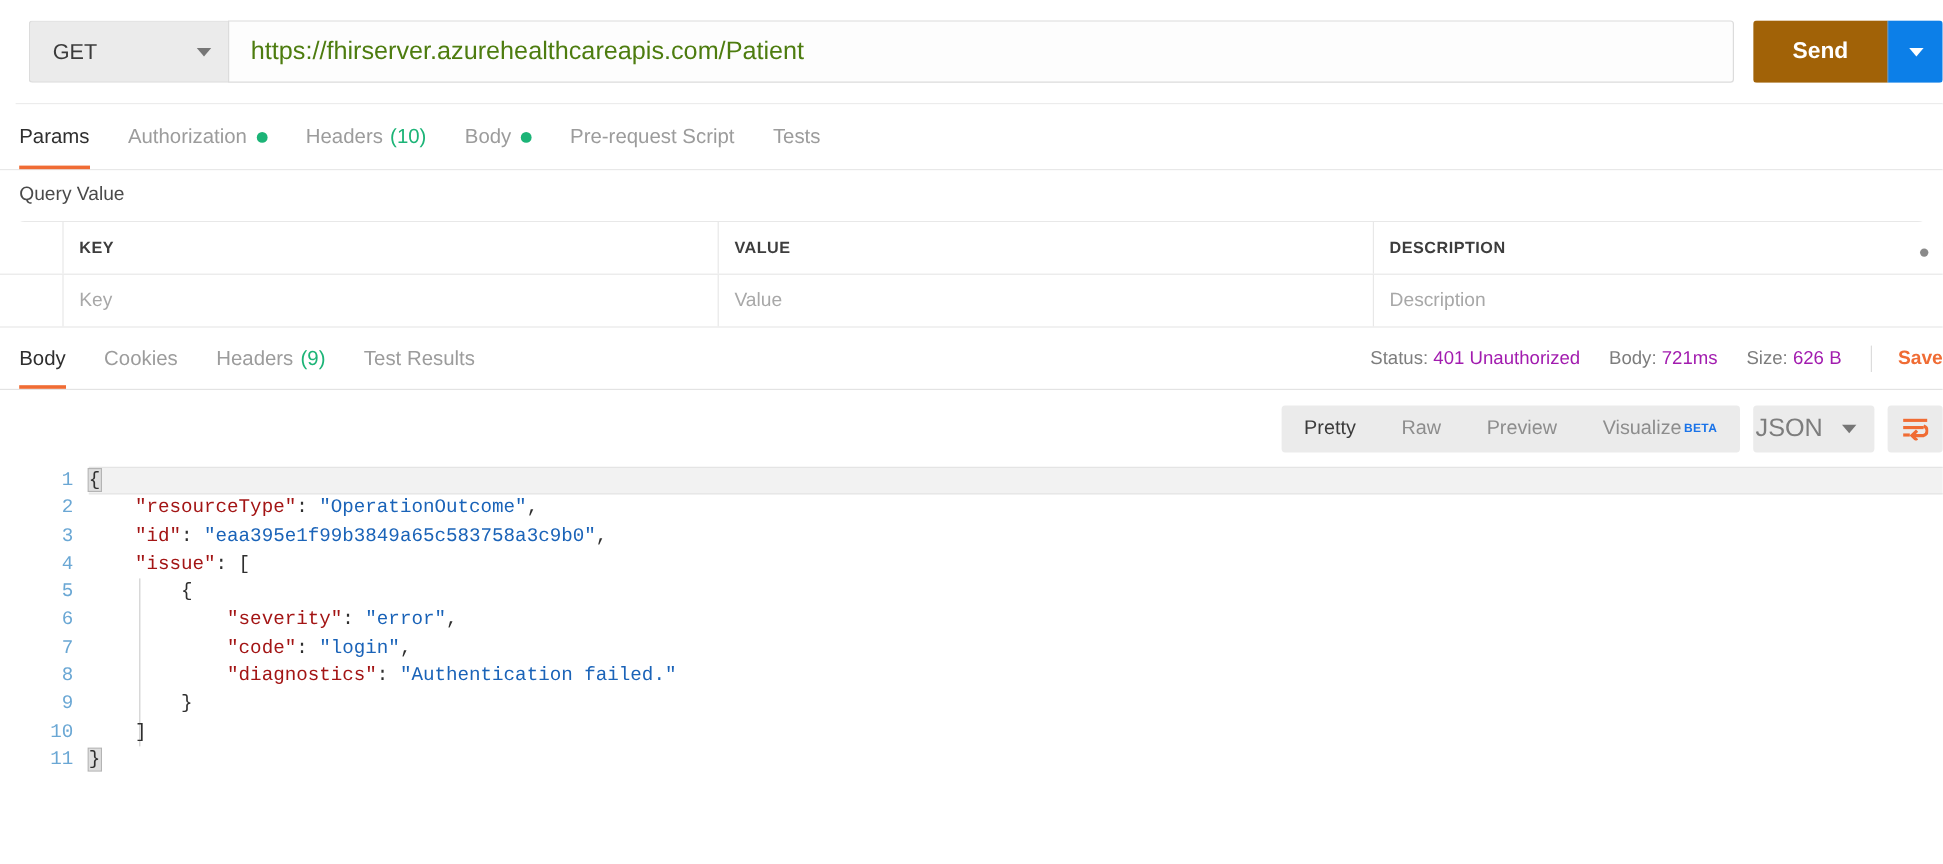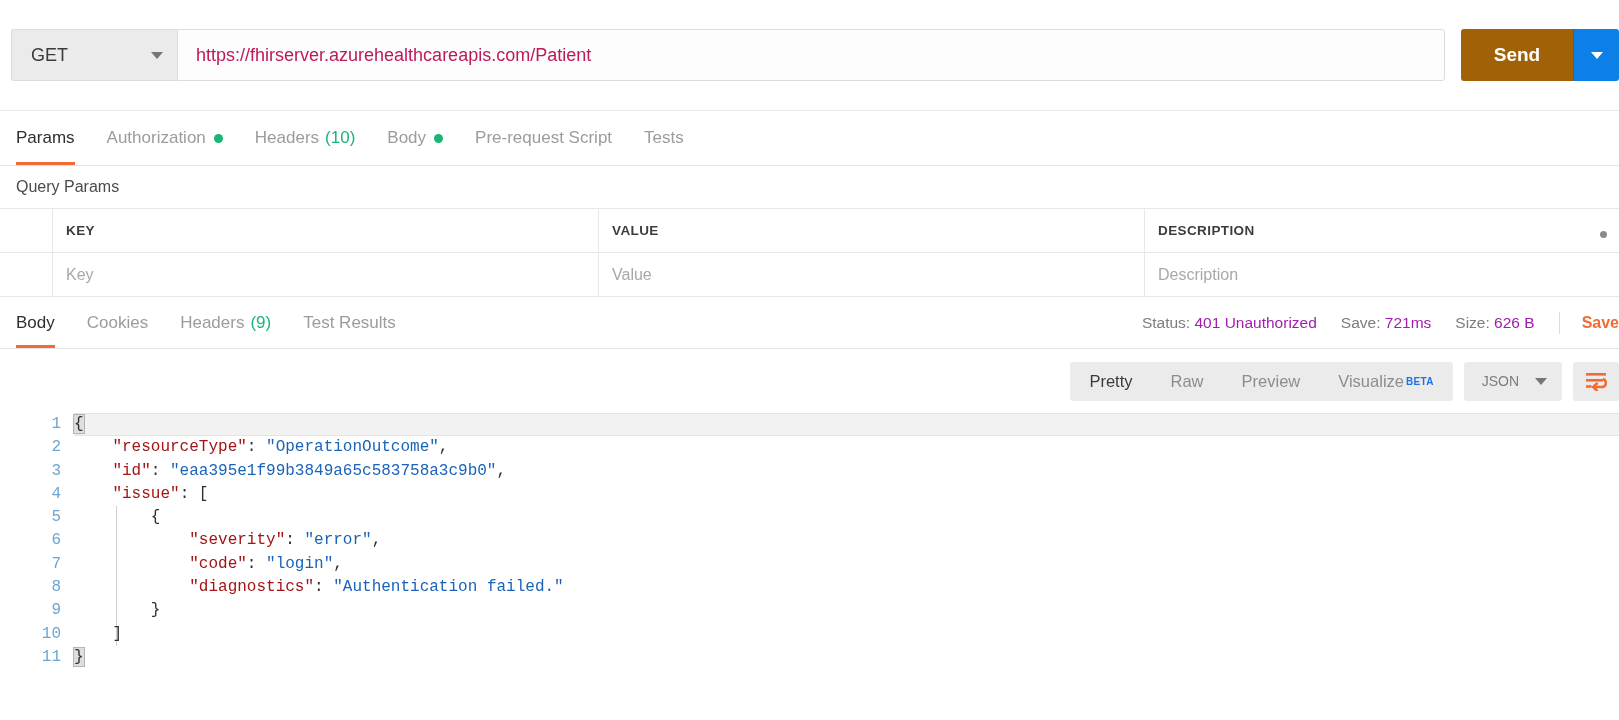--- a/index.html
+++ b/index.html
@@ -6,24 +6,25 @@
   html, body {
     width: 1619px; height: 720px;
     background: #ffffff;
     font-family: "Liberation Sans", sans-serif;
     overflow: hidden;
   }
 
   
   .url-bar {
     display: flex; align-items: center;
-    height: 111px;
+    height: 87px;
     padding: 0 0 0 11px;
     background: #ffffff;
     border-bottom: 1px solid #e8e8e8;
+    margin-left: 13px;
   }
   .method-select {
     display: flex; align-items: center; justify-content: space-between;
     width: 166px; height: 52px;
     background: #ebebeb;
     border: 1px solid #dcdcdc;
     border-right: none;
     border-radius: 3px 0 0 3px;
     padding: 0 14px 0 19px;
     cursor: pointer;
@@ -38,21 +39,21 @@
   .url-input-wrap {
     flex: 1; height: 52px;
     background: #fdfdfd;
     border: 1px solid #dcdcdc;
     border-radius: 0 3px 3px 0;
     display: flex; align-items: center;
     padding: 0 18px;
     overflow: hidden;
   }
   .url-text {
-    font-size: 18px; color: #be185d;
+    font-size: 21px; color: #4d7c0f;
     white-space: nowrap;
   }
   .send-group {
     display: flex; align-items: stretch;
     height: 52px;
     margin-left: 16px; margin-right: 0;
     border-radius: 3px;
     overflow: hidden;
   }
   .send-btn {
@@ -139,21 +140,21 @@
   .qp-row.head .qp-cell {
     font-size: 13.5px; font-weight: bold;
     color: #3d3d3d; letter-spacing: 0.4px;
   }
   .qp-row.input .qp-cell { color: #a8a8a8; font-size: 16px; }
   .qp-bulk {
     position: absolute; right: 12px; top: 22px;
     width: 7px; height: 7px; border-radius: 50%;
     background: #8a8a8a;
   }
-  .qp-wrap { position: relative; }
+  .qp-wrap { position: relative; border-radius: 23px; }
 
   
   .resp-bar {
     display: flex; align-items: flex-end;
     height: 52px;
     padding-left: 16px;
     border-bottom: 1px solid #e3e3e3;
     position: relative;
   }
   .resp-tab {
@@ -225,22 +226,22 @@
     color: #1a73e8;
     vertical-align: super;
     margin-left: 2px;
     letter-spacing: 0.3px;
   }
   .type-select {
     display: flex; align-items: center; gap: 16px;
     height: 39px;
     background: #ebebeb;
     border-radius: 3px;
-    padding: 0 15px 0 18px;
-    font-size: 14px;
+    padding: 0 15px 0 2px;
+    font-size: 21px;
     color: #7d7d7d;
     cursor: pointer;
   }
   .wrap-btn {
     display: flex; align-items: center; justify-content: center;
     width: 46px; height: 39px;
     background: #ebebeb;
     border-radius: 3px;
     cursor: pointer;
   }
@@ -326,21 +327,21 @@
       <span class="dot-green"></span>
     </div>
     <div class="req-tab">
       <span>Pre-request Script</span>
     </div>
     <div class="req-tab">
       <span>Tests</span>
     </div>
   </div>
 
-<div class="qp-title">Query Params</div>
+<div class="qp-title">Query Value</div>
 <div class="qp-table qp-wrap">
   <div class="qp-row head">
     <div class="qp-cell qp-check"></div>
     <div class="qp-cell qp-key">KEY</div>
     <div class="qp-cell qp-value">VALUE</div>
     <div class="qp-cell qp-desc">DESCRIPTION</div>
   </div>
   <div class="qp-row input">
     <div class="qp-cell qp-check"></div>
     <div class="qp-cell qp-key">Key</div>
@@ -365,21 +366,21 @@
       <div class="resp-tab">
         <span>Test Results</span>
       </div>
     </div>
   <div class="resp-meta">
     <span class="meta-item">
       <span>Status:</span>
       <span class="meta-val">401 Unauthorized</span>
     </span>
     <span class="meta-item">
-      <span>Save:</span>
+      <span>Body:</span>
       <span class="meta-val">721ms</span>
     </span>
     <span class="meta-item">
       <span>Size:</span>
       <span class="meta-val">626 B</span>
     </span>
     <span class="meta-sep"></span>
     <span class="save-link">Save</span>
   </div>
 </div>

